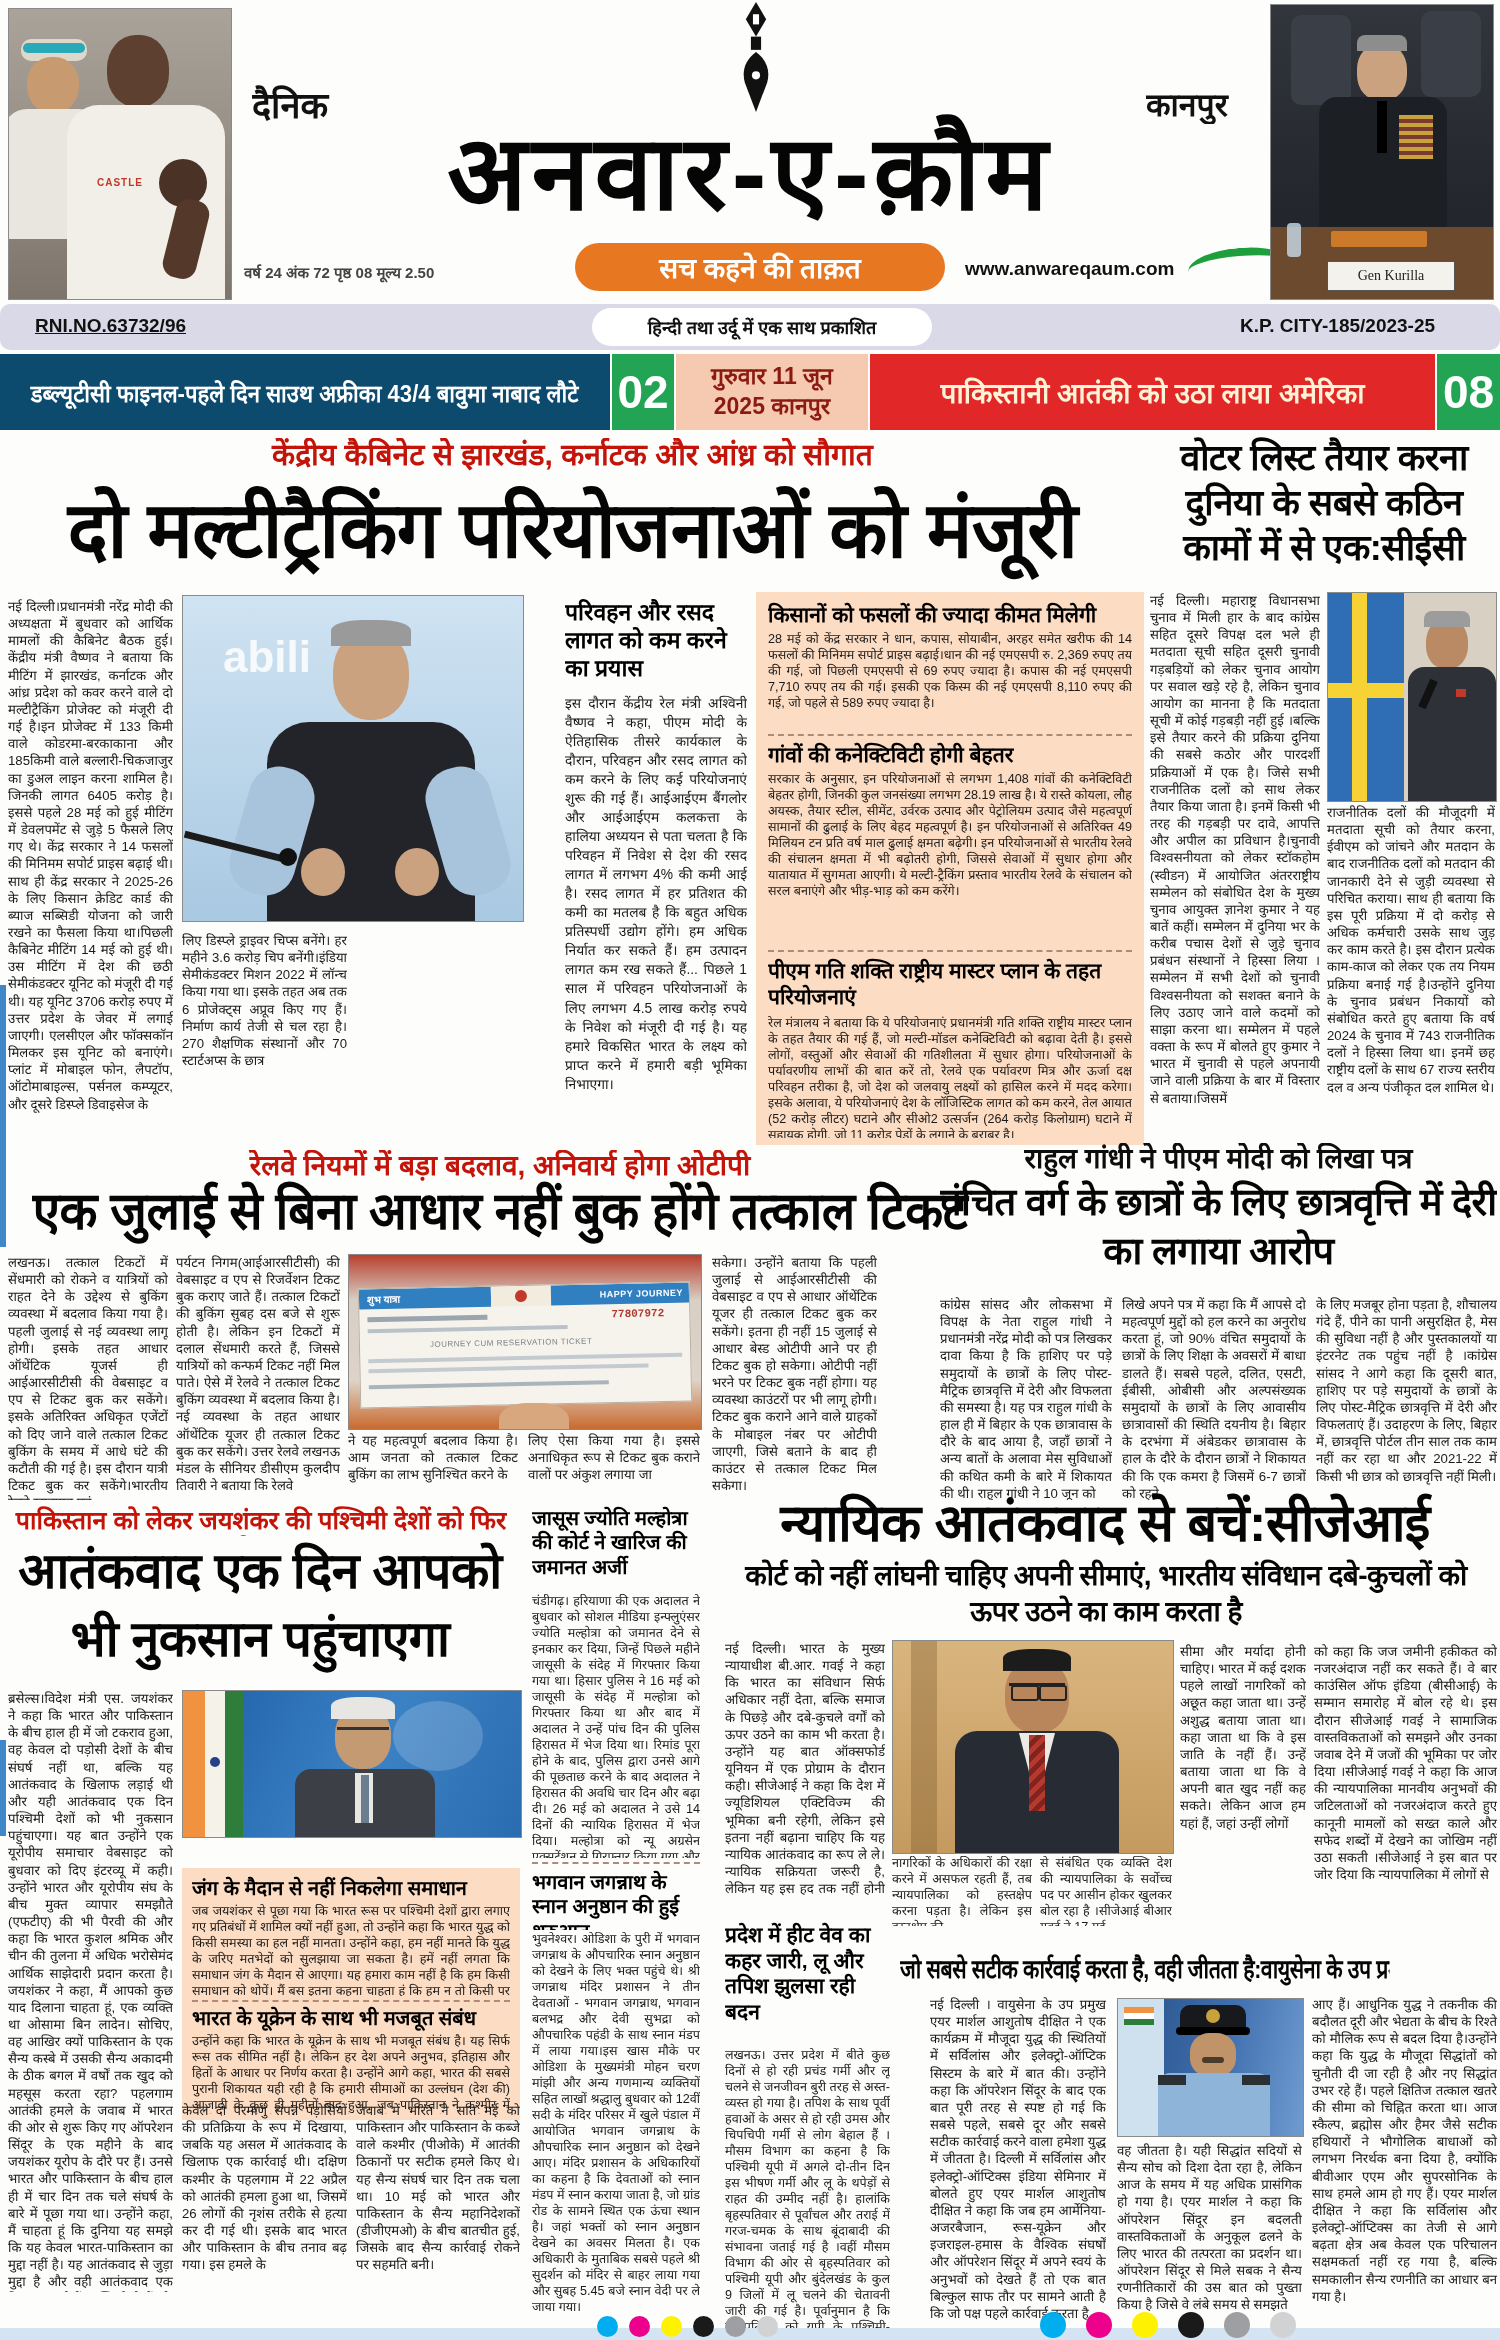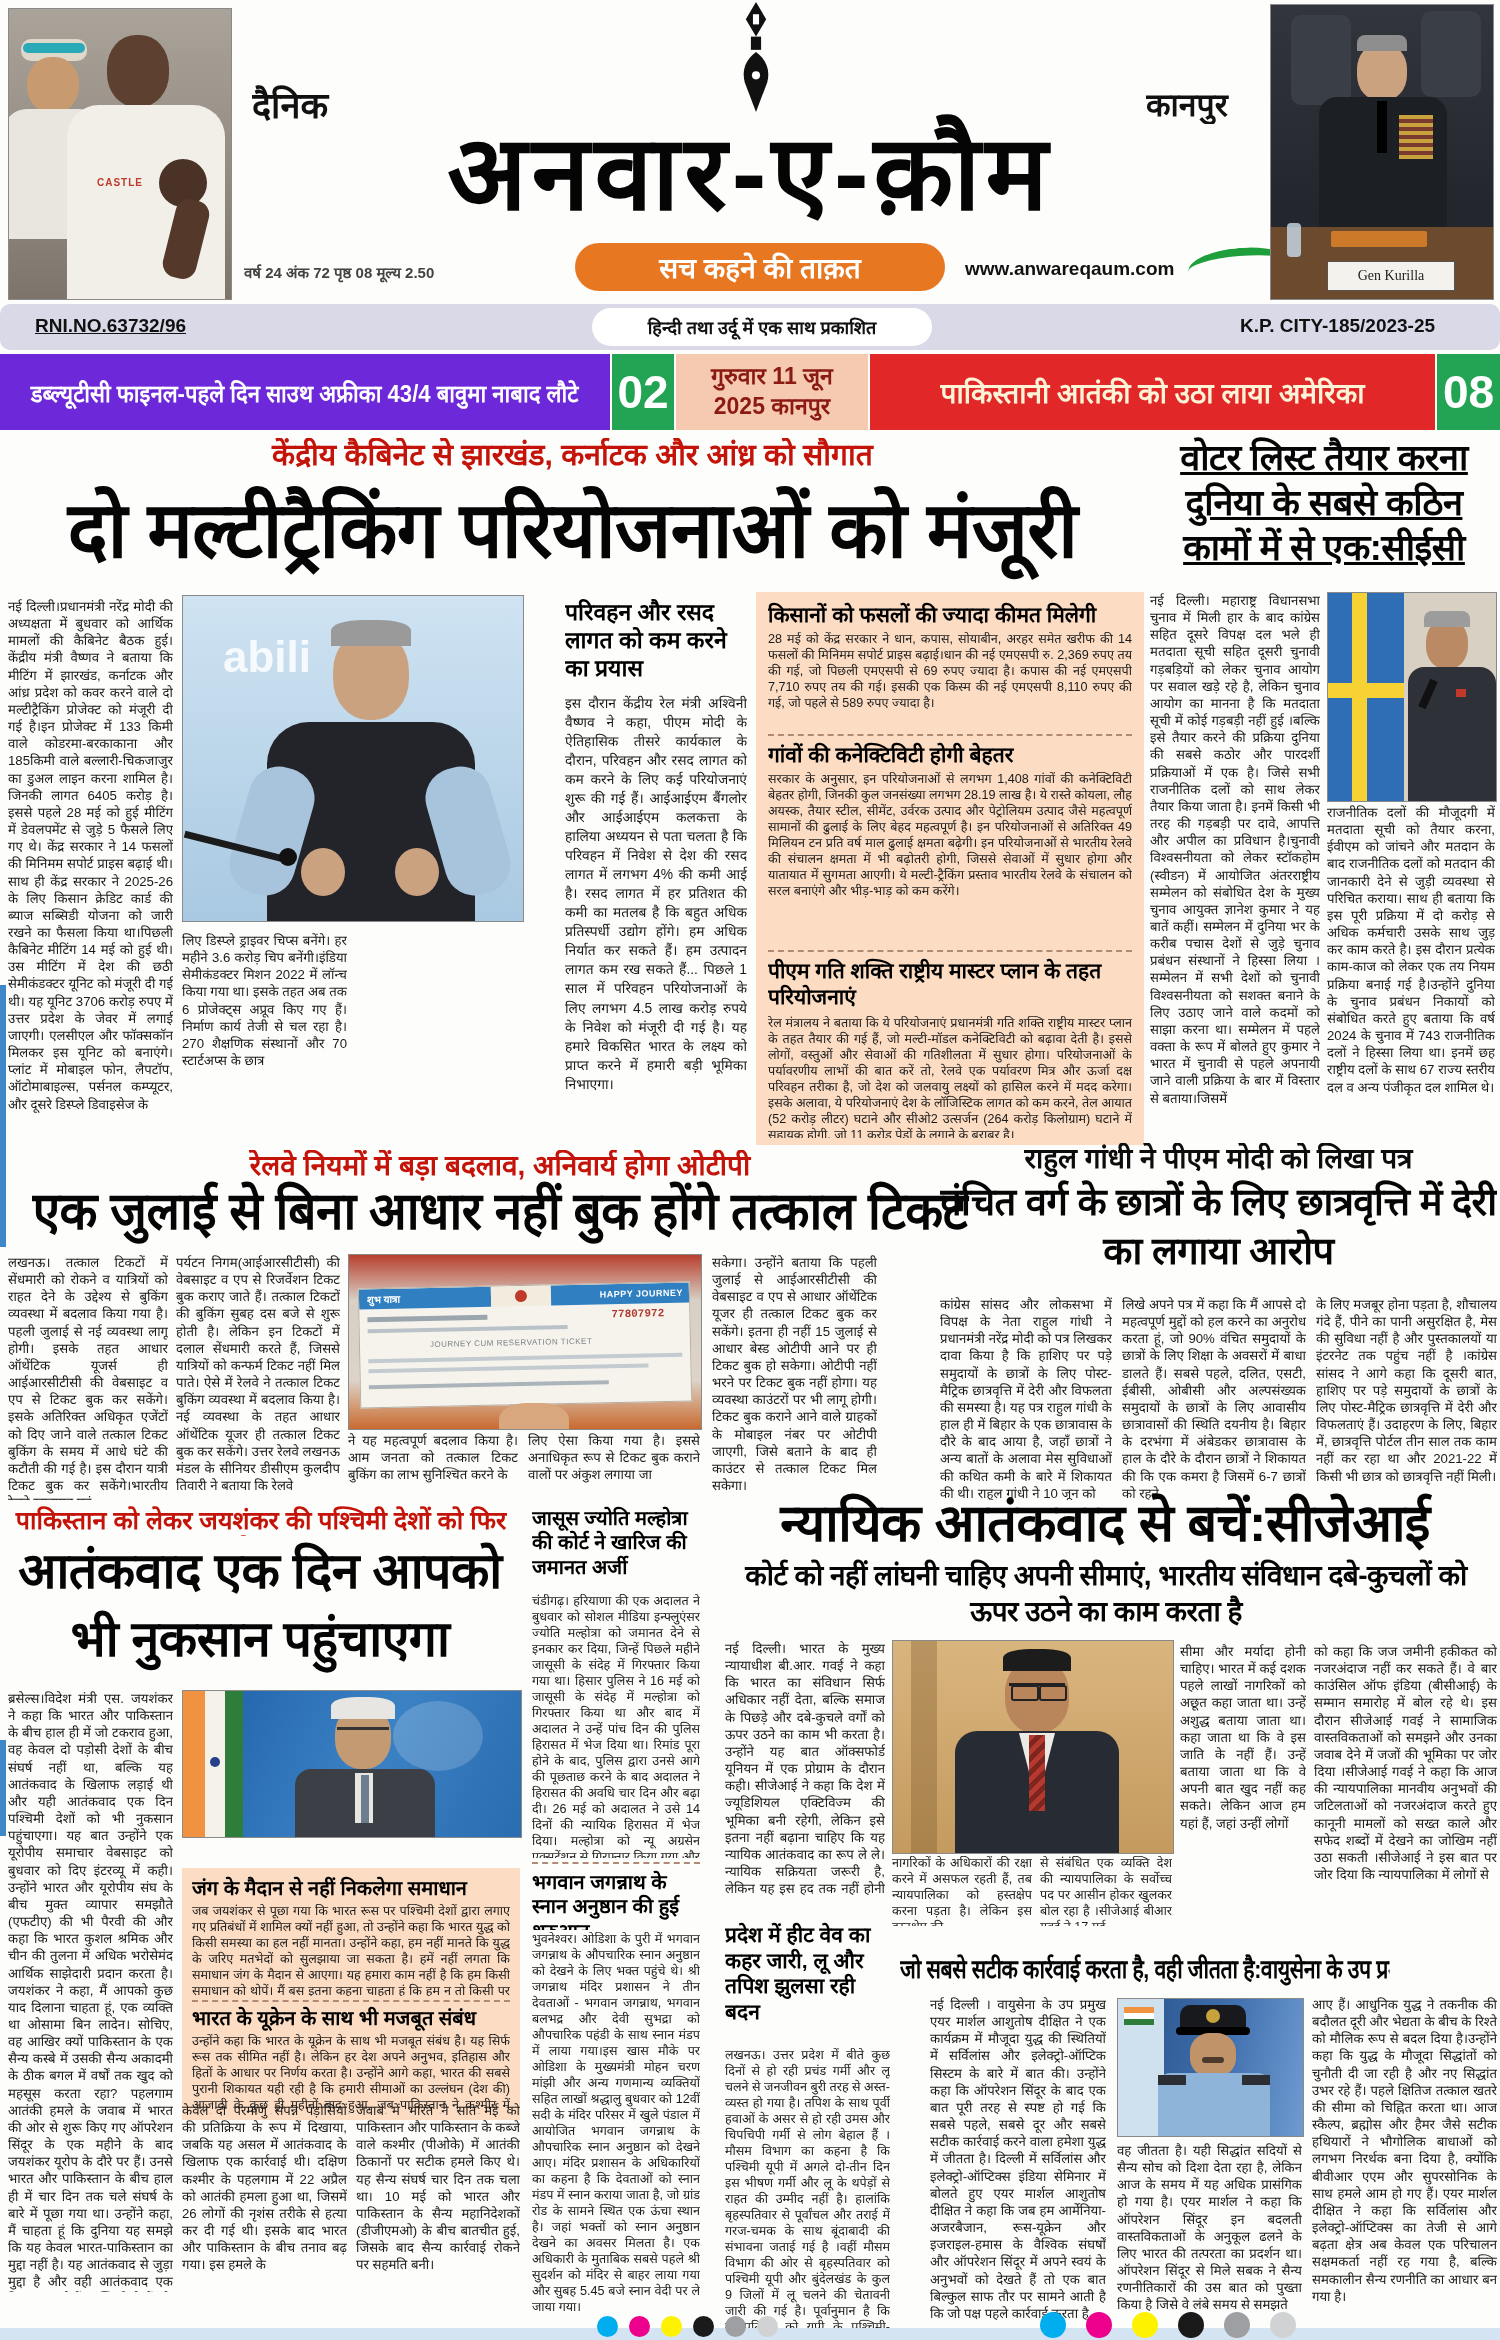--- a/index.html
+++ b/index.html
@@ -76,21 +76,21 @@
   </div>
 
   <div class="a" style="left:0;top:304px;width:1500px;height:46px;background:#d9d9e8;border-radius:10px;">
     <div class="a nw" style="left:35px;top:11px;width:300px;height:26px;font-size:19px;font-weight:800;color:#111;text-decoration:underline;">RNI.NO.63732/96</div>
     <div class="a" style="left:592px;top:4px;width:340px;height:38px;background:#fff;border-radius:19px;display:flex;align-items:center;justify-content:center;">
       <span style="font-size:18px;font-weight:800;color:#111;">हिन्दी तथा उर्दू में एक साथ प्रकाशित</span>
     </div>
     <div class="a nw" style="left:1240px;top:11px;width:260px;height:26px;font-size:19px;font-weight:800;color:#111;">K.P. CITY-185/2023-25</div>
   </div>
 
-  <div class="a" style="left:0;top:354px;width:610px;height:76px;background:#6d28d9;display:flex;align-items:center;justify-content:center;">
+  <div class="a" style="left:0;top:354px;width:610px;height:76px;background:#0c4a6e;display:flex;align-items:center;justify-content:center;">
     <span class="nw" style="color:#fff;font-weight:800;font-size:24px;transform:scaleX(.92);">डब्ल्यूटीसी फाइनल-पहले दिन साउथ अफ्रीका 43/4 बावुमा नाबाद लौटे</span>
   </div>
   <div class="a" style="left:612px;top:354px;width:62px;height:76px;background:#23a455;display:flex;align-items:center;justify-content:center;">
     <span style="color:#fff;font-weight:900;font-size:46px;">02</span>
   </div>
   <div class="a" style="left:676px;top:354px;width:192px;height:76px;background:#f6cab0;display:flex;flex-direction:column;align-items:center;justify-content:center;">
     <span style="color:#8b1a12;font-weight:800;font-size:23px;line-height:1.3;">गुरुवार 11 जून</span>
     <span style="color:#8b1a12;font-weight:800;font-size:23px;line-height:1.3;">2025 कानपुर</span>
   </div>
   <div class="a" style="left:870px;top:354px;width:565px;height:76px;background:#e12727;display:flex;align-items:center;justify-content:center;">
@@ -127,21 +127,21 @@
     <div class="a bh" style="left:12px;top:10px;width:364px;height:28px;font-size:21px;">किसानों को फसलों की ज्यादा कीमत मिलेगी</div>
     <div class="a bc2" style="left:12px;top:40px;width:364px;height:96px;">28 मई को केंद्र सरकार ने धान, कपास, सोयाबीन, अरहर समेत खरीफ की 14 फसलों की मिनिमम सपोर्ट प्राइस बढ़ाई।धान की नई एमएसपी रु. 2,369 रुपए तय की गई, जो पिछली एमएसपी से 69 रुपए ज्यादा है। कपास की नई एमएसपी 7,710 रुपए तय की गई। इसकी एक किस्म की नई एमएसपी 8,110 रुपए की गई, जो पहले से 589 रुपए ज्यादा है।</div>
     <div class="a dash" style="left:12px;top:142px;width:364px;height:2px;"></div>
     <div class="a bh" style="left:12px;top:150px;width:364px;height:28px;font-size:21px;">गांवों की कनेक्टिविटी होगी बेहतर</div>
     <div class="a bc2" style="left:12px;top:180px;width:364px;height:172px;">सरकार के अनुसार, इन परियोजनाओं से लगभग 1,408 गांवों की कनेक्टिविटी बेहतर होगी, जिनकी कुल जनसंख्या लगभग 28.19 लाख है। ये रास्ते कोयला, लौह अयस्क, तैयार स्टील, सीमेंट, उर्वरक उत्पाद और पेट्रोलियम उत्पाद जैसे महत्वपूर्ण सामानों की ढुलाई के लिए बेहद महत्वपूर्ण है। इन परियोजनाओं से अतिरिक्त 49 मिलियन टन प्रति वर्ष माल ढुलाई क्षमता बढ़ेगी। इन परियोजनाओं से भारतीय रेलवे की संचालन क्षमता में भी बढ़ोतरी होगी, जिससे सेवाओं में सुधार होगा और यातायात में सुगमता आएगी। ये मल्टी-ट्रैकिंग प्रस्ताव भारतीय रेलवे के संचालन को सरल बनाएंगे और भीड़-भाड़ को कम करेंगे।</div>
     <div class="a dash" style="left:12px;top:358px;width:364px;height:2px;"></div>
     <div class="a bh" style="left:12px;top:366px;width:364px;height:56px;font-size:21px;">पीएम गति शक्ति राष्ट्रीय मास्टर प्लान के तहत परियोजनाएं</div>
     <div class="a bc2" style="left:12px;top:424px;width:364px;height:122px;">रेल मंत्रालय ने बताया कि ये परियोजनाएं प्रधानमंत्री गति शक्ति राष्ट्रीय मास्टर प्लान के तहत तैयार की गई हैं, जो मल्टी-मॉडल कनेक्टिविटी को बढ़ावा देती है। इससे लोगों, वस्तुओं और सेवाओं की गतिशीलता में सुधार होगा। परियोजनाओं के पर्यावरणीय लाभों की बात करें तो, रेलवे एक पर्यावरण मित्र और ऊर्जा दक्ष परिवहन तरीका है, जो देश को जलवायु लक्ष्यों को हासिल करने में मदद करेगा। इसके अलावा, ये परियोजनाएं देश के लॉजिस्टिक लागत को कम करने, तेल आयात (52 करोड़ लीटर) घटाने और सीओ2 उत्सर्जन (264 करोड़ किलोग्राम) घटाने में सहायक होगी, जो 11 करोड़ पेड़ों के लगाने के बराबर है।</div>
   </div>
 
-  <div class="a hl" style="left:1150px;top:435px;width:348px;height:152px;font-size:36px;line-height:1.25;text-decoration:underline;">वोटर लिस्ट तैयार करना दुनिया के सबसे कठिन कामों में से एक:सीईसी</div>
+  <div class="a hl" style="left:1150px;top:435px;width:348px;height:152px;font-size:36px;line-height:1.25;">वोटर लिस्ट तैयार करना दुनिया के सबसे कठिन कामों में से एक:सीईसी</div>
   <div class="a bc" style="left:1150px;top:592px;width:170px;height:550px;">नई दिल्ली। महाराष्ट्र विधानसभा चुनाव में मिली हार के बाद कांग्रेस सहित दूसरे विपक्ष दल भले ही मतदाता सूची सहित दूसरी चुनावी गड़बड़ियों को लेकर चुनाव आयोग पर सवाल खड़े रहे है, लेकिन चुनाव आयोग का मानना है कि मतदाता सूची में कोई गड़बड़ी नहीं हुई ।बल्कि इसे तैयार करने की प्रक्रिया दुनिया की सबसे कठोर और पारदर्शी प्रक्रियाओं में एक है। जिसे सभी राजनीतिक दलों को साथ लेकर तैयार किया जाता है। इनमें किसी भी तरह की गड़बड़ी पर दावे, आपत्ति और अपील का प्रविधान है।चुनावी विश्वसनीयता को लेकर स्टॉकहोम (स्वीडन) में आयोजित अंतरराष्ट्रीय सम्मेलन को संबोधित देश के मुख्य चुनाव आयुक्त ज्ञानेश कुमार ने यह बातें कहीं। सम्मेलन में दुनिया भर के करीब पचास देशों से जुड़े चुनाव प्रबंधन संस्थानों ने हिस्सा लिया ।सम्मेलन में सभी देशों को चुनावी विश्वसनीयता को सशक्त बनाने के लिए उठाए जाने वाले कदमों को साझा करना था। सम्मेलन में पहले वक्ता के रूप में बोलते हुए कुमार ने भारत में चुनावी से पहले अपनायी जाने वाली प्रक्रिया के बार में विस्तार से बताया।जिसमें</div>
 
   <div class="photo" style="left:1327px;top:592px;width:168px;height:208px;background:#d8d0c2;">
     <div class="a" style="left:0;top:0;width:76px;height:208px;background:#2f6db5;"></div>
     <div class="a" style="left:24px;top:0;width:15px;height:208px;background:#f7d234;"></div>
     <div class="a" style="left:0;top:90px;width:76px;height:15px;background:#f7d234;"></div>
     <div class="a" style="left:98px;top:26px;width:42px;height:50px;background:#b98a63;border-radius:45%;"></div>
     <div class="a" style="left:96px;top:18px;width:46px;height:16px;background:#9c9c9c;border-radius:8px 8px 0 0;"></div>
     <div class="a" style="left:80px;top:74px;width:88px;height:134px;background:#2e3138;border-radius:16px 16px 0 0;"></div>
     <div class="a" style="left:128px;top:96px;width:10px;height:8px;background:#c0392b;"></div>

